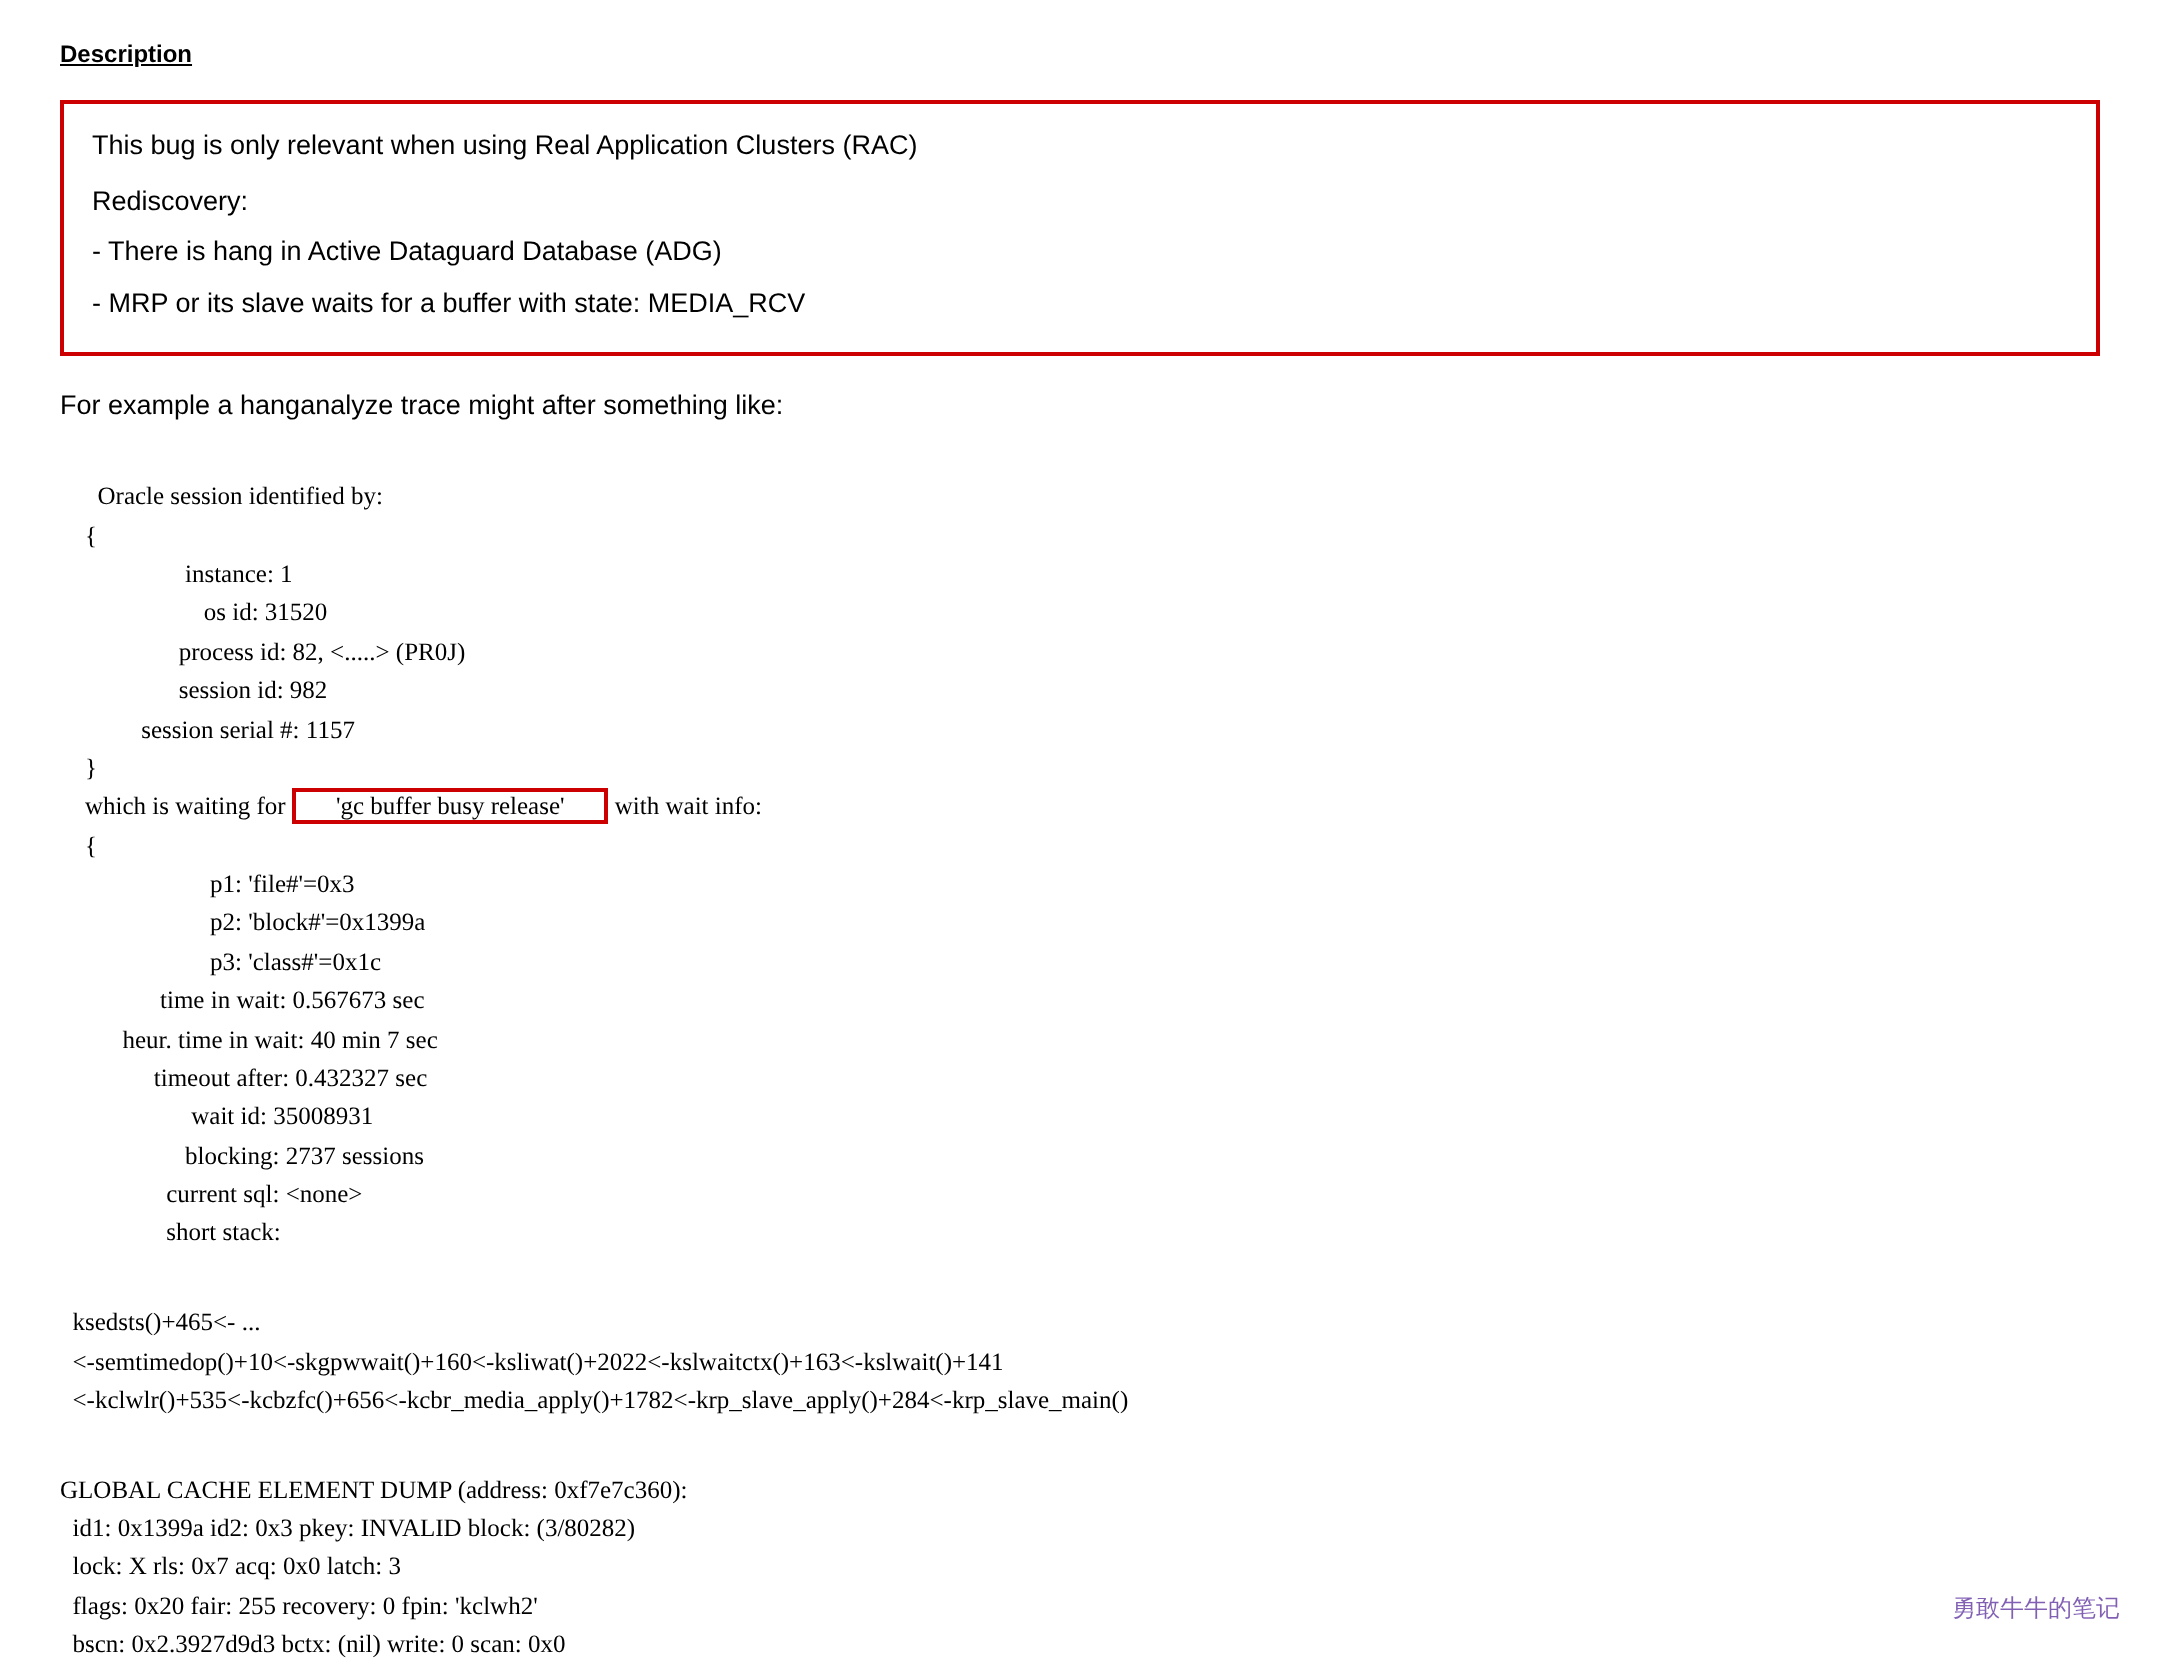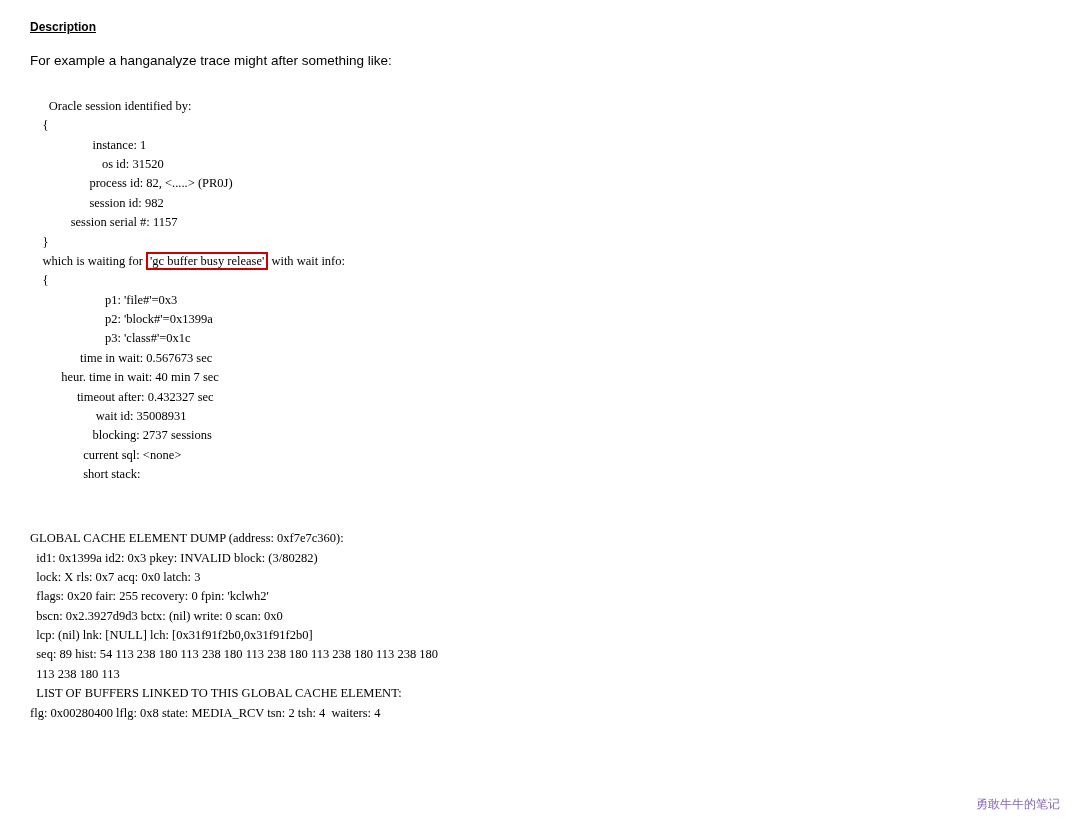--- a/index.html
+++ b/index.html
@@ -27,21 +27,21 @@
       font-family: Liberation Serif, serif;
       font-size: 12.5px;
       line-height: 1.55;
       white-space: pre;
       color: #000;
       margin: 6px 0 6px 0;
     }
     .inline-highlight {
       border: 2px solid #cc0000;
       display: inline;
-      padding: 0 2px;
+      padding: 0 20px;
     }
     .section-text {
       font-family: Arial, sans-serif;
       font-size: 13.5px;
       line-height: 1.6;
       margin-bottom: 4px;
     }
     .watermark {
       position: fixed;
       bottom: 20px;
@@ -57,20 +57,26 @@
       margin-bottom: 2px;
     }
   </style>
 </head>
 <body>
 
 <div>
 
   <div class="page-title">Description</div>
 
+  <div class="red-box">
+    <div class="section-text">This bug is only relevant when using Real Application Clusters (RAC)</div>
+    <div class="section-text" style="margin-top:6px;">Rediscovery:</div>
+    <div class="section-text">- There is hang in Active Dataguard Database (ADG)</div>
+    <div class="section-text">- MRP or its slave waits for a buffer with state: MEDIA_RCV</div>
+  </div>
 
   <div class="normal-text">For example a hanganalyze trace might after something like:</div>
 
   <div class="code-block">
     <span>  Oracle session identified by:
     {
                     instance: 1
                        os id: 31520
                    process id: 82, &lt;.....&gt; (PR0J)
                    session id: 982
@@ -83,20 +89,23 @@
                         p3: 'class#'=0x1c
                 time in wait: 0.567673 sec
           heur. time in wait: 40 min 7 sec
                timeout after: 0.432327 sec
                      wait id: 35008931
                     blocking: 2737 sessions
                  current sql: &lt;none&gt;
                  short stack:</span>
   </div>
 
+  <div class="code-block" id="stack-lines-container">  ksedsts()+465&lt;- ...
+  &lt;-semtimedop()+10&lt;-skgpwwait()+160&lt;-ksliwat()+2022&lt;-kslwaitctx()+163&lt;-kslwait()+141
+  &lt;-kclwlr()+535&lt;-kcbzfc()+656&lt;-kcbr_media_apply()+1782&lt;-krp_slave_apply()+284&lt;-krp_slave_main()</div>
 
   <div class="code-block" id="global-cache-container">
 GLOBAL CACHE ELEMENT DUMP (address: 0xf7e7c360):
   id1: 0x1399a id2: 0x3 pkey: INVALID block: (3/80282)
   lock: X rls: 0x7 acq: 0x0 latch: 3
   flags: 0x20 fair: 255 recovery: 0 fpin: 'kclwh2'
   bscn: 0x2.3927d9d3 bctx: (nil) write: 0 scan: 0x0
   lcp: (nil) lnk: [NULL] lch: [0x31f91f2b0,0x31f91f2b0]
   seq: 89 hist: 54 113 238 180 113 238 180 113 238 180 113 238 180 113 238 180
   113 238 180 113

